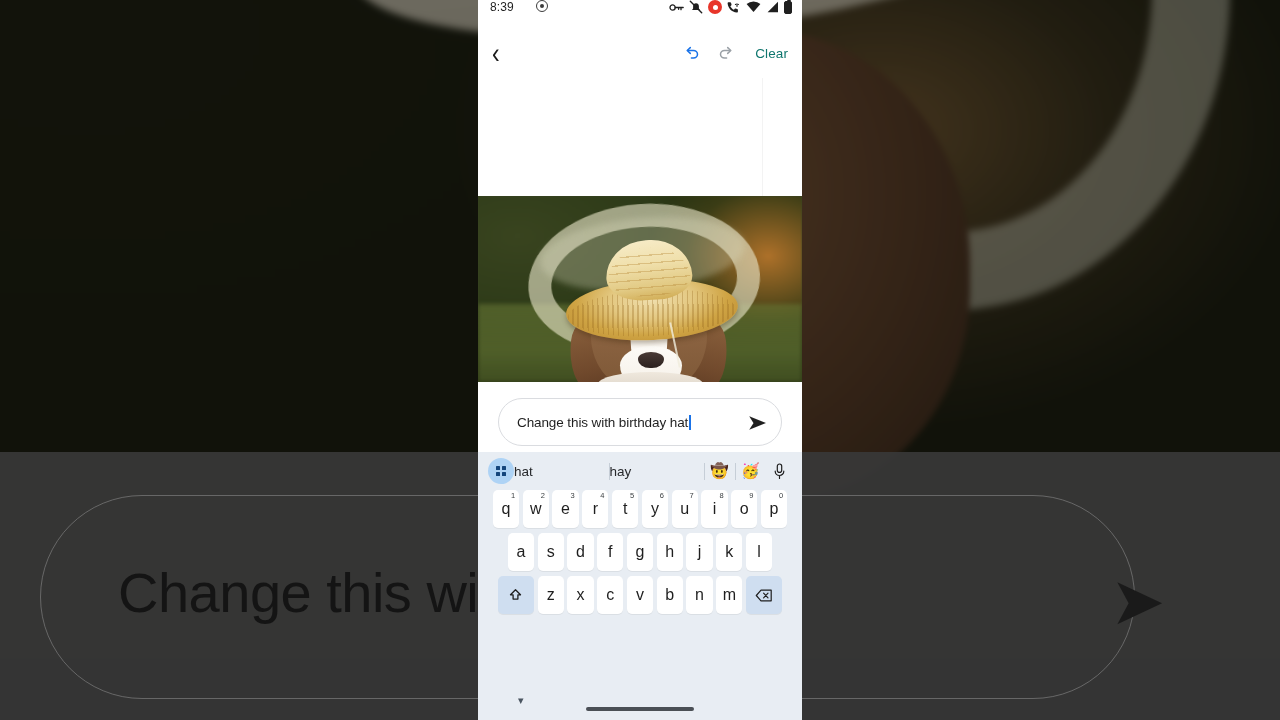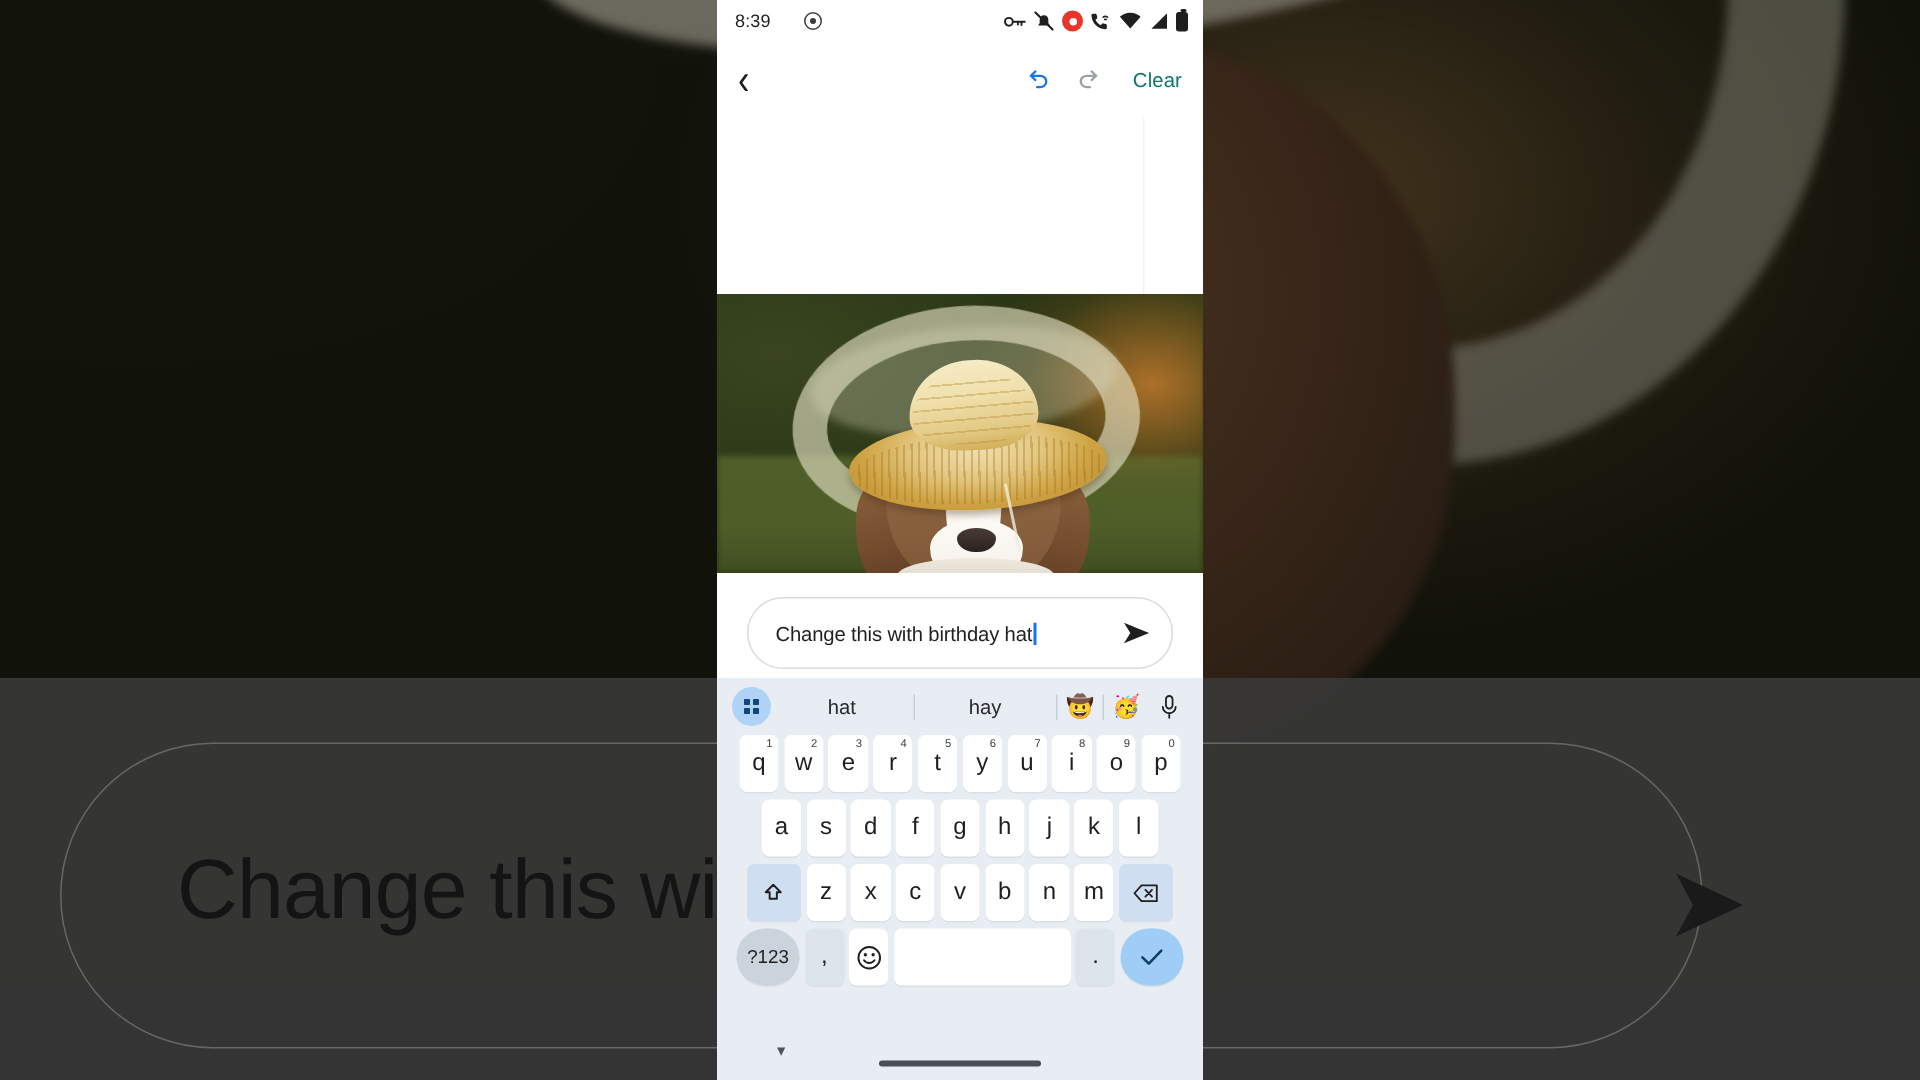--- a/index.html
+++ b/index.html
@@ -74,21 +74,21 @@
   }
 
   
   .phone{
     position:absolute; left:478px; top:0; width:324px; height:720px;
     background:#ffffff; overflow:hidden;
   }
 
   
   .statusbar{
-    height:28px; display:flex; align-items:center;
+    height:28px; display:flex; align-items:flex-start;
     padding:0 10px 0 12px; font-size:11.5px; color:#1f1f1f;gap:15px;
   }
   .sb-time{ font-size:12px; font-weight:400; letter-spacing:0.1px; }
   .sb-rec-left{
     width:12px; height:12px; margin-left:7px; border-radius:50%;
     border:1.4px solid #3c3c3c; position:relative;
   }
   .sb-rec-left::after{
     content:""; position:absolute; left:3px; top:3px; width:4px; height:4px;
     border-radius:50%; background:#3c3c3c;
@@ -269,21 +269,21 @@
   .sugg-grid{
     width:26px; height:26px; border-radius:50%; background:#aed3f5;
     display:flex; align-items:center; justify-content:center; cursor:pointer;
   }
   .grid4{
     display:grid; grid-template-columns:4px 4px; grid-template-rows:4px 4px;
     gap:2.5px;
   }
   .grid4 i{ display:block; background:#13457c; border-radius:0.5px; }
   .sugg-word{
-    flex:1; text-align:center; font-size:13.5px; color:#27292c; cursor:pointer;
+    flex:1; text-align:left; font-size:13.5px; color:#27292c; cursor:pointer;
   }
   .sugg-sep{ width:1px; height:17px; background:#c6ced7; }
   .sugg-emoji{ width:30px; text-align:center; font-size:15px; cursor:pointer; }
   .sugg-mic{ width:26px; display:flex; justify-content:center; cursor:pointer; }
 
   .krow{ display:flex; justify-content:center; gap:3.6px; margin-bottom:5px; }
   .key{
     width:26.2px; height:38px; background:#fff; border-radius:5px;
     display:flex; align-items:center; justify-content:center;
     font-size:16px; color:#1f1f1f; position:relative; cursor:pointer;
@@ -518,39 +518,20 @@
       <span class="key">n</span>
       <span class="key">m</span>
       <span class="key wide">
         <svg width="18" height="13" viewBox="0 0 18 13">
             <path d="M6 1.2h10.2v10.6H6L1.3 6.5z" fill="none" stroke="#1f1f1f" stroke-width="1.2" stroke-linejoin="round"></path>
             <path d="M8.6 4.2l4.4 4.6M13 4.2L8.6 8.8" stroke="#1f1f1f" stroke-width="1.2" stroke-linecap="round"></path>
           </svg>
       </span>
     </div>
 
-    <div class="krow r4">
-      <span class="key k-123">?123</span>
-      <span class="key k-comma">,</span>
-      <span class="key k-emoji">
-        <svg width="17" height="17" viewBox="0 0 17 17">
-            <circle cx="8.5" cy="8.5" r="7.2" fill="none" stroke="#1f1f1f" stroke-width="1.3"></circle>
-            <circle cx="5.9" cy="6.5" r="1.1" fill="#1f1f1f"></circle>
-            <circle cx="11.1" cy="6.5" r="1.1" fill="#1f1f1f"></circle>
-            <path d="M5 10.2a4.3 4.3 0 007 0" stroke="#1f1f1f" stroke-width="1.3" fill="none" stroke-linecap="round"></path>
-          </svg>
-      </span>
-      <span class="key k-space"></span>
-      <span class="key k-period">.</span>
-      <span class="key k-enter">
-        <svg width="18" height="14" viewBox="0 0 18 14">
-            <path d="M2.6 7.2l4.3 4.2L15.2 2.8" stroke="#0d3c6e" stroke-width="1.7" fill="none" stroke-linecap="round" stroke-linejoin="round"></path>
-          </svg>
-      </span>
-    </div>
 
     <div class="navbar">
       <span class="nav-chevron">▾</span>
       <span class="nav-home"></span>
     </div>
   </div>
 
 </div>
 
 </body></html>

